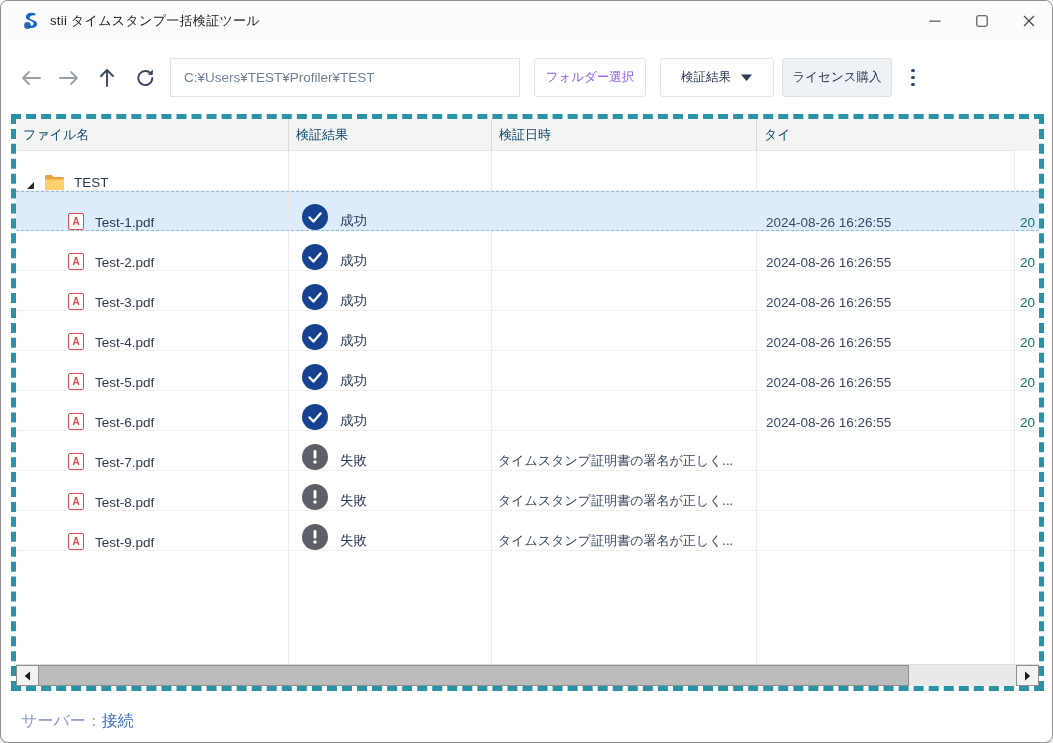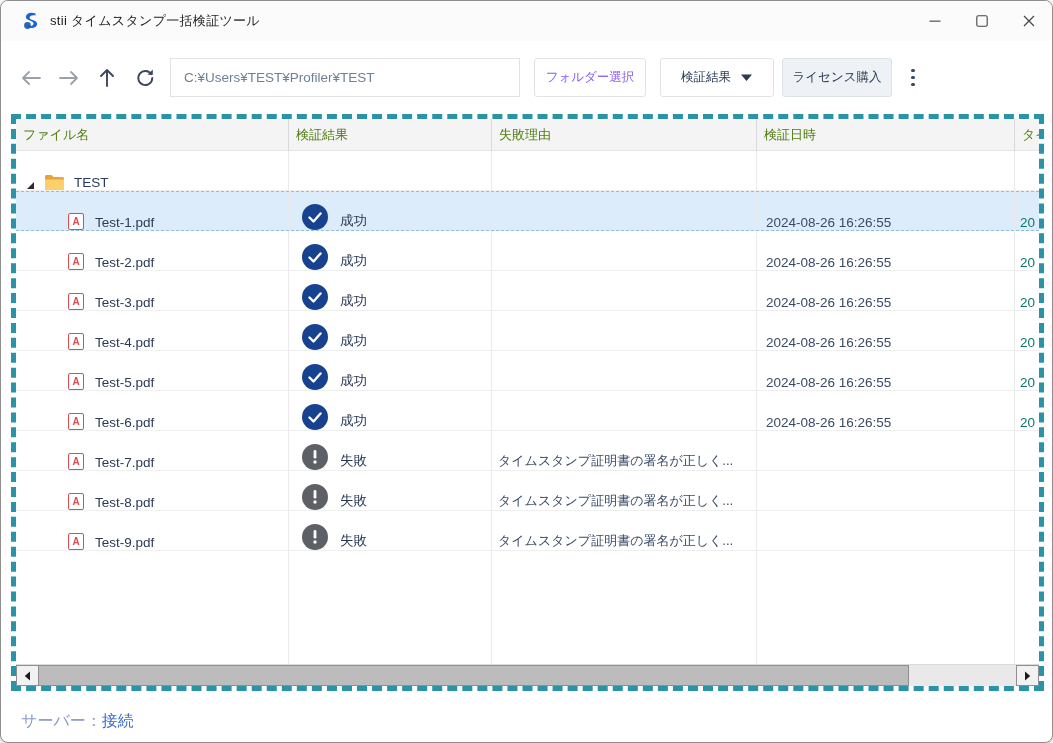--- a/index.html
+++ b/index.html
@@ -22,21 +22,21 @@
   .tb-btn.history { width:114px; gap:9px; }
   .tb-btn.csv { width:101px; }
   .tb-btn.license { width:110px; background:#eef1f5; border-color:#dde1e8;margin-left:8px; }
   .kebab { width:26px; height:39px; margin-left:8px; display:flex; flex-direction:column; align-items:center; justify-content:center; gap:3.5px; background:none; border:none; }
   .kebab i { width:3.5px; height:3.5px; border-radius:50%; background:#384a66; }
 
   
   .table-wrap { position:absolute; left:10px; top:113px; width:1033px; height:577px; border:5px dashed #2b93a7; background:#fff; display:flex; flex-direction:column; }
   .grid { display:grid; grid-template-columns:273px 203px 265px 258px 1fr; }
   .thead { height:32px; background:#f4f4f4; flex:none; }
-  .th { display:flex; align-items:center; padding-left:7px; font-size:13px; color:#4d7c0f; border-right:1px solid #d9d9d9; border-bottom:1px solid #e4e4e4; overflow:hidden; white-space:nowrap; }
+  .th { display:flex; align-items:center; padding-left:7px; font-size:13px; color:#0c4a6e; border-right:1px solid #d9d9d9; border-bottom:1px solid #e4e4e4; overflow:hidden; white-space:nowrap; }
   .th:last-child { border-right:none; }
   .row { height:40px; flex:none; border-bottom:1px solid #efefef; background:#fff; }
   .cell { display:flex; align-items:flex-end; border-right:1px solid #eaeaea; overflow:hidden; white-space:nowrap; font-size:13.5px; color:#2b3a55; }
   .cell:last-child { border-right:none; }
   .row.sel { background:#ddecfb; border-top:1px dashed #93bede; border-bottom:1px dashed #93bede; }
   .tri { margin-left:10px; flex:none; }
   .folder-ic { margin-left:9px; flex:none; }
   .folder-name { margin-left:9px; }
   .pdf-ic { margin-left:52px; flex:none; width:16px; height:17px; border:1px solid #dd4b50; border-radius:2px; background:#fff; display:flex; align-items:center; justify-content:center; font-size:10px; font-weight:bold; color:#dd4b50; }
   .file-name { margin-left:11px; }
@@ -128,21 +128,20 @@
         <i></i>
         <i></i>
     </button>
   </div>
 
   <div class="table-wrap">
 
     <div class="grid thead">
       <div class="th">ファイル名</div>
       <div class="th">検証結果</div>
-      <div class="th">失敗理由</div>
       <div class="th">検証日時</div>
       <div class="th">タイ</div>
     </div>
 
     <div class="grid row">
       <div class="cell">
         <svg class="tri" width="9" height="9" viewBox="0 0 9 9">
             <polygon points="8,1 8,8 1,8" fill="#2b2b2b"></polygon>
           </svg>
         <svg class="folder-ic" width="21" height="16" viewBox="0 0 21 16">

